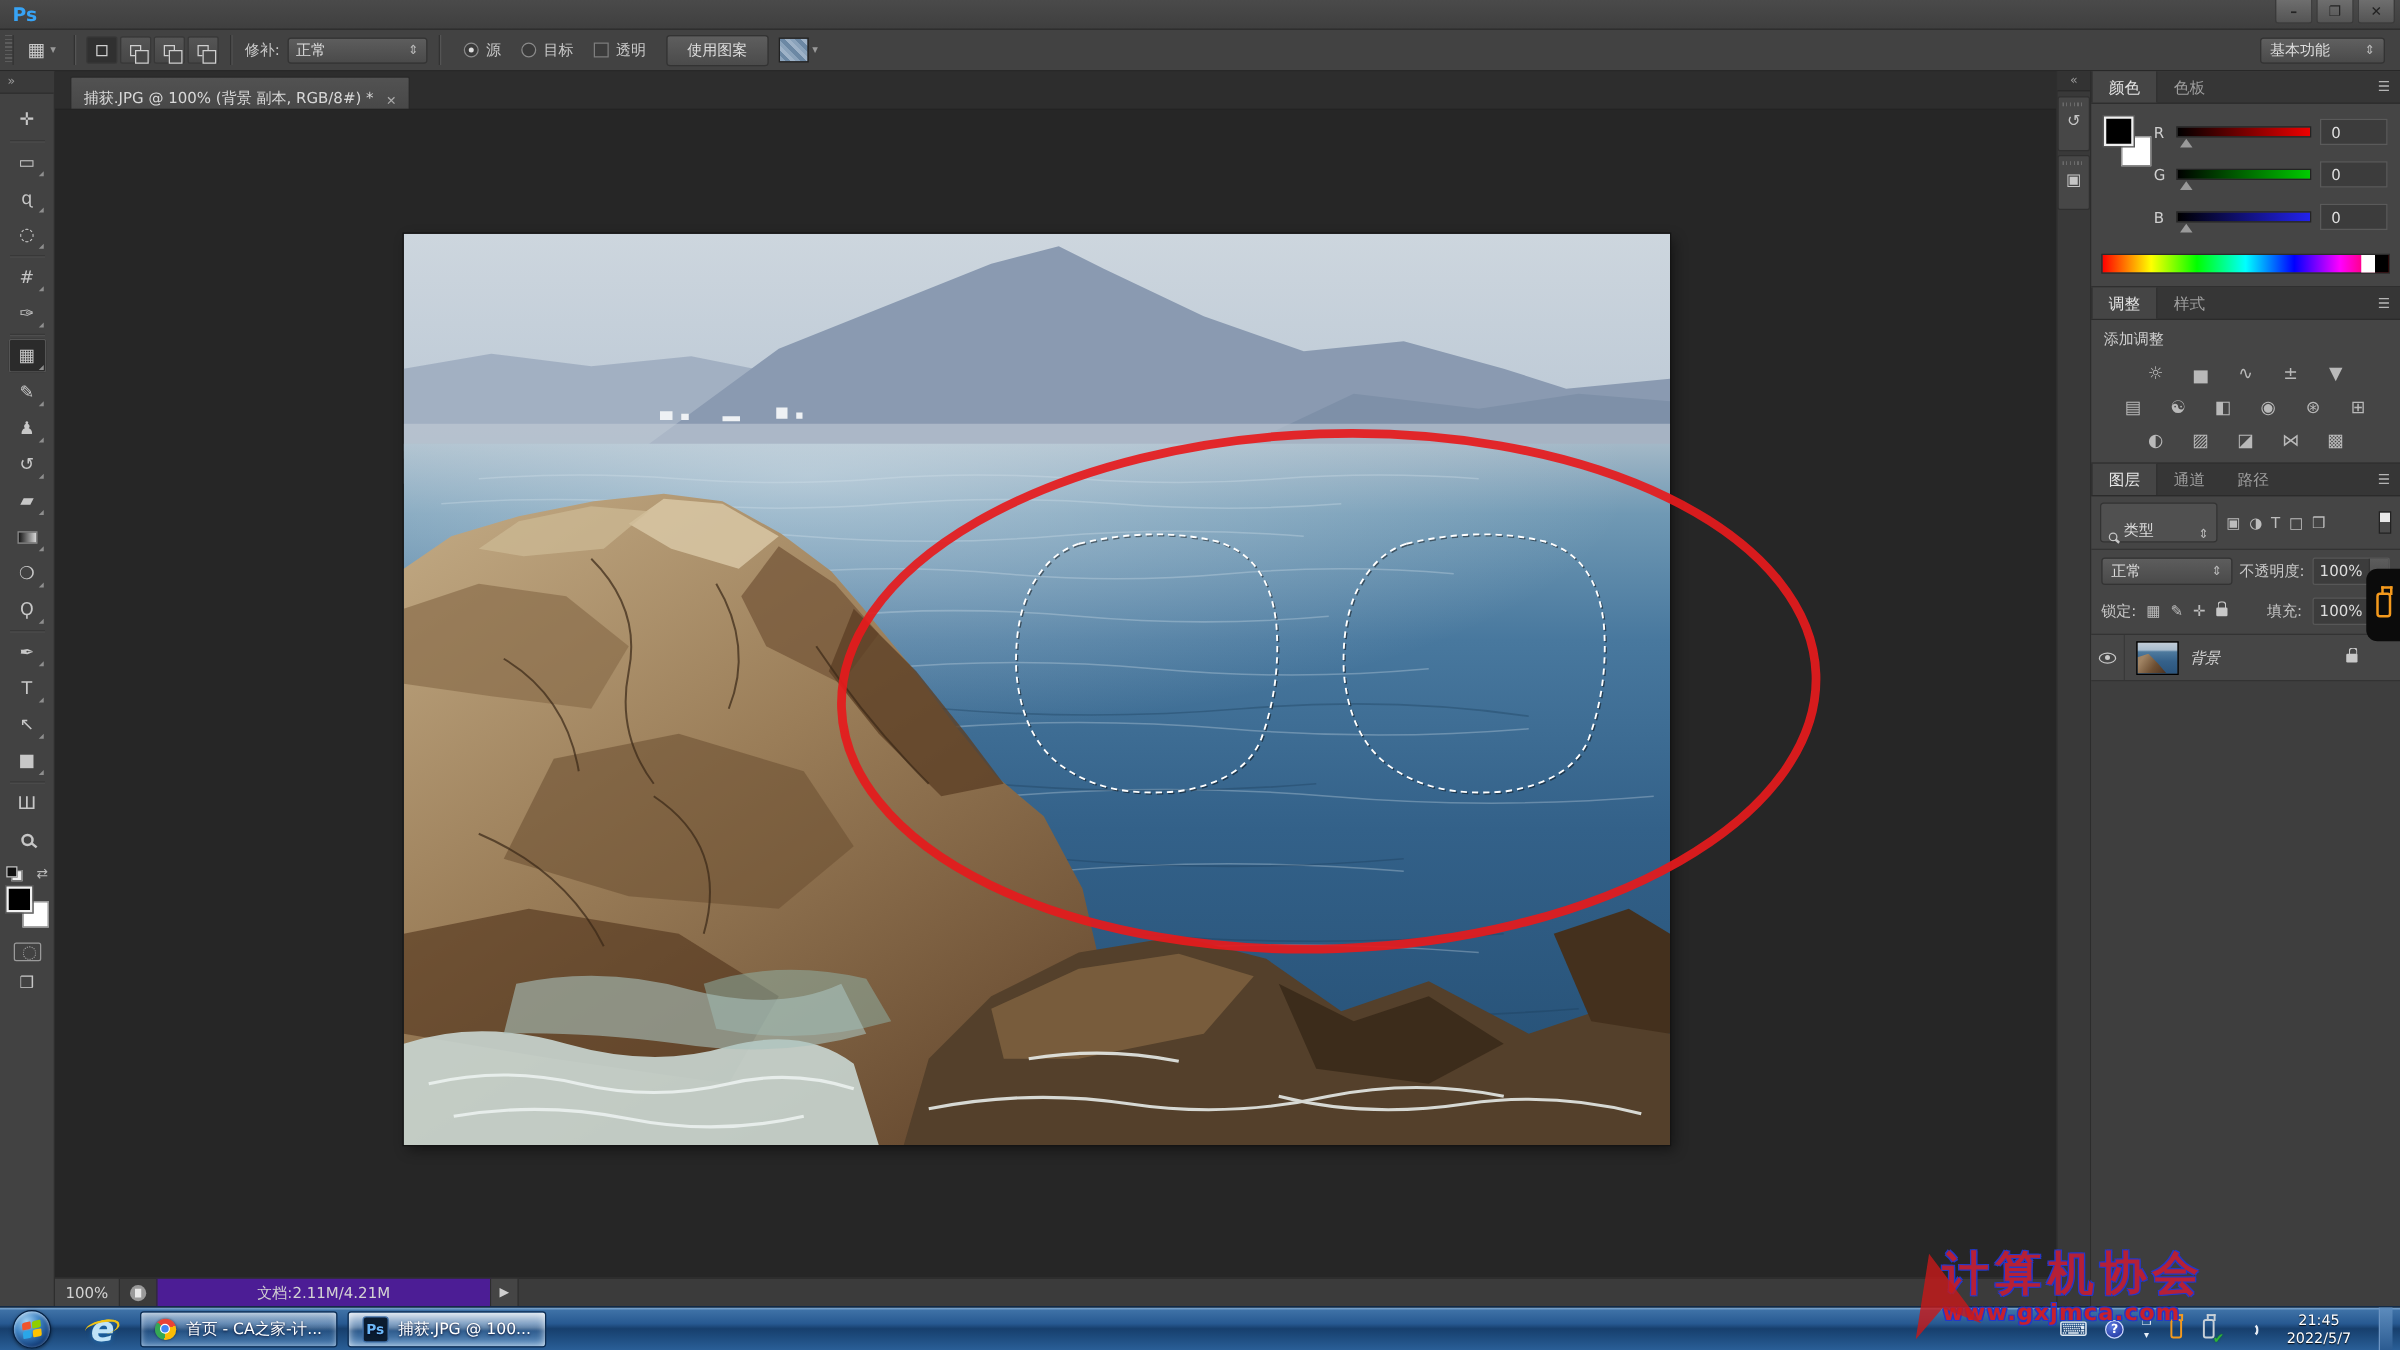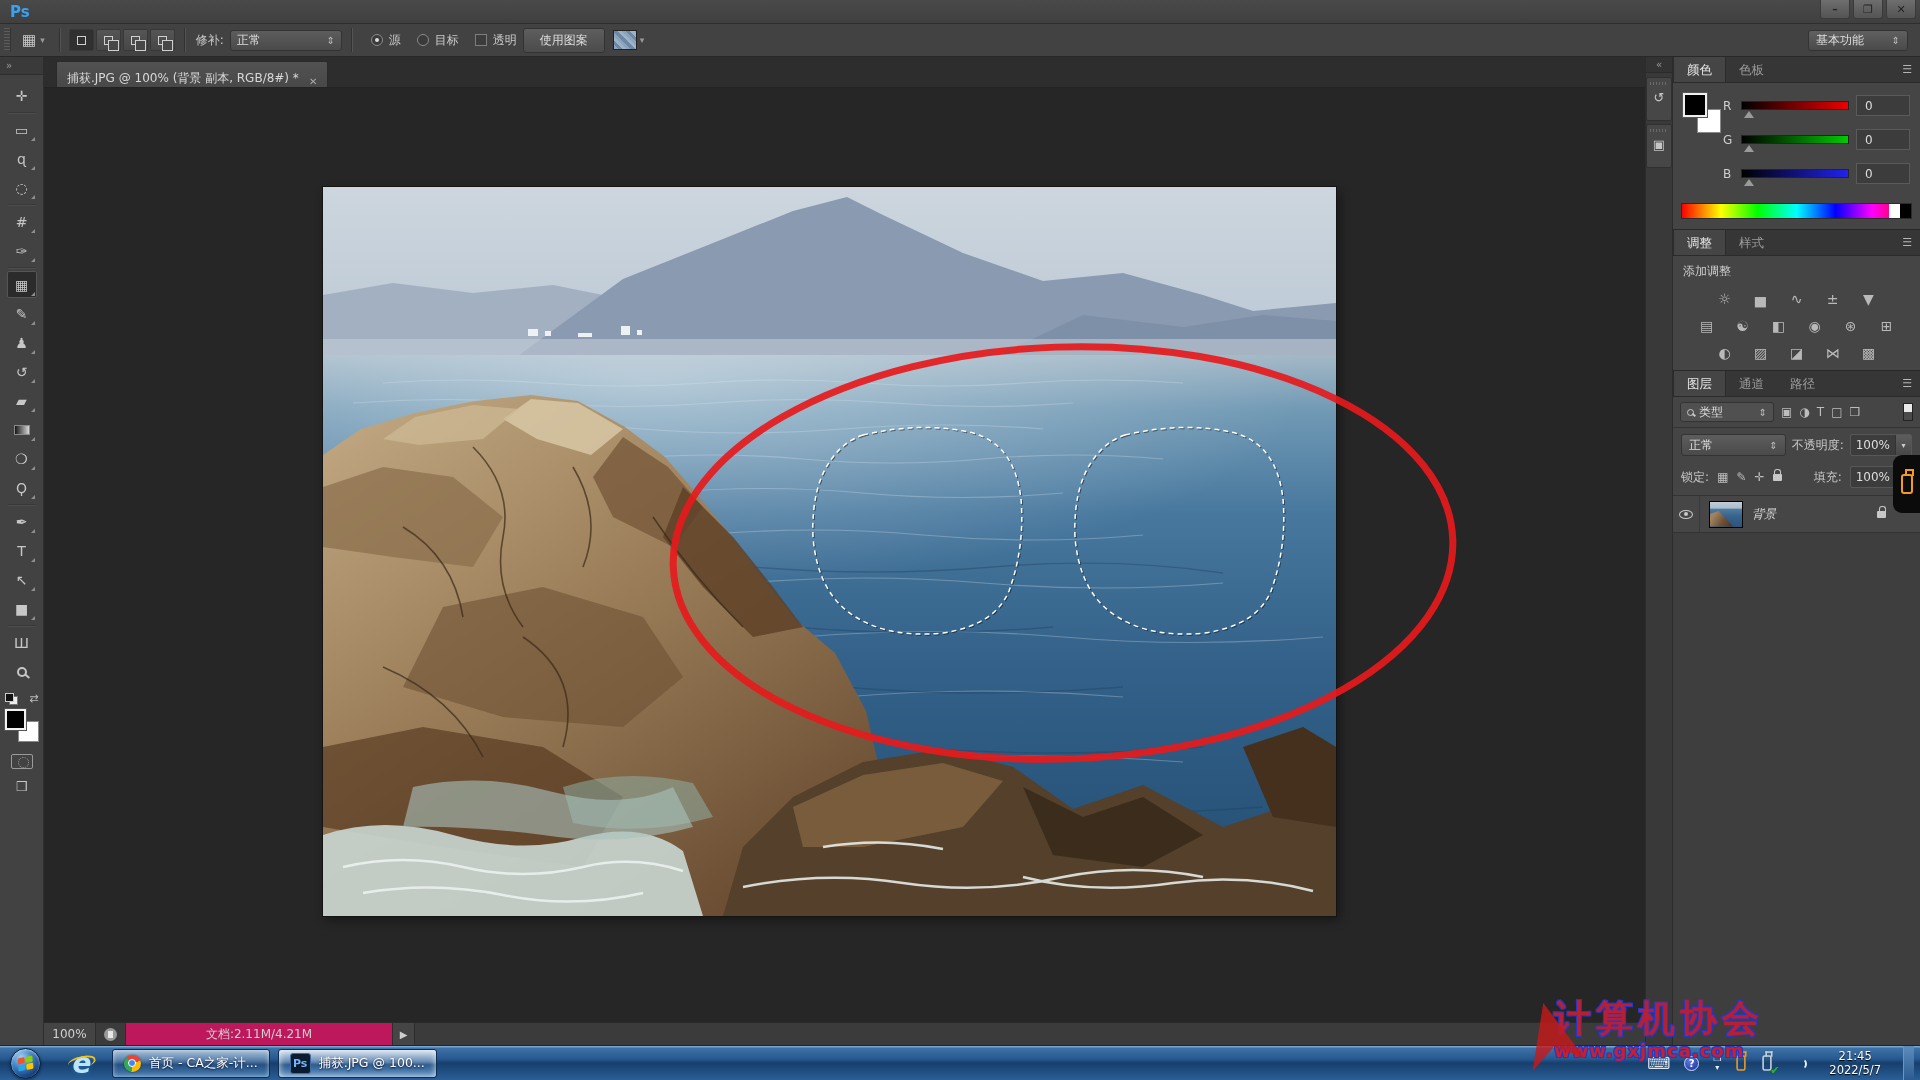--- a/index.html
+++ b/index.html
@@ -25,21 +25,21 @@
   .modebtn{width:25px;height:22px;background:linear-gradient(#555,#474747);border:1px solid #383838;border-radius:2px;display:flex;align-items:center;justify-content:center;position:relative}
   .modebtn.on{background:#303030}
   .sq{width:9px;height:9px;border:1px solid #cfcfcf;display:inline-block;position:relative}
   .sq.dbl::after{content:'';position:absolute;left:3px;top:3px;width:9px;height:9px;border:1px solid #cfcfcf;background:#474747}
   .lbl{color:#c9c9c9;margin:0 6px 0 2px;white-space:nowrap}
   .psselect{display:flex;align-items:center;justify-content:space-between;width:112px;height:21px;background:linear-gradient(#5d5d5d,#4a4a4a);border:1px solid #333;border-radius:3px;padding:0 6px;color:#ddd}
   .stepper{font-size:10px;color:#bbb}
   .radio{width:12px;height:12px;border:1px solid #8a8a8a;border-radius:50%;background:#3a3a3a;display:inline-block;margin:0 4px 0 10px;position:relative}
   .radio.on::after{content:'';position:absolute;left:3px;top:3px;width:4px;height:4px;border-radius:50%;background:#ddd}
   .checkbox{width:12px;height:12px;border:1px solid #7e7e7e;background:#3c3c3c;display:inline-block;margin:0 4px 0 10px}
-  .btn{padding:3px 16px;background:linear-gradient(#5e5e5e,#4b4b4b);border:1px solid #333;border-radius:3px;color:#ddd;font-size:12px;font-family:inherit}
+  .btn{margin-left:10px;padding:3px 16px;background:linear-gradient(#5e5e5e,#4b4b4b);border:1px solid #333;border-radius:3px;color:#ddd;font-size:12px;font-family:inherit}
   .patternchip{display:flex;align-items:center;margin-left:8px}
   .chip{width:24px;height:20px;border:1px solid #222;background:repeating-linear-gradient(45deg,#8ba3bb 0 3px,#6c88a4 3px 6px,#9eb2c7 6px 9px)}
   .patternchip .dd{margin-left:3px}
   .workspace{margin-left:auto;margin-right:12px;display:flex;align-items:center;justify-content:space-between;width:100px;height:21px;background:linear-gradient(#606060,#4a4a4a);border:1px solid #333;border-radius:3px;padding:0 7px;color:#ddd}
 
   
   .toolstrip{position:absolute;left:0;top:57px;width:44px;height:988px;background:#424242;border-right:1px solid #2e2e2e;display:flex;flex-direction:column;align-items:center}
   .tshead{width:100%;height:18px;color:#9a9a9a;font-size:10px;padding-left:6px;line-height:18px;background:#3a3a3a;border-bottom:1px solid #2e2e2e;margin-bottom:6px}
   .tool{width:30px;height:27px;margin:1px 0;display:flex;align-items:center;justify-content:center;color:#c7c7c7;font-size:14px;position:relative;border-radius:2px}
   .tool.sel{background:#2b2b2b;box-shadow:inset 0 0 0 1px #555}
@@ -68,21 +68,21 @@
   
   .canvas{position:absolute;left:44px;top:88px;width:1604px;height:934px;background:#262626;overflow:hidden}
   .photo{position:absolute;left:279px;top:99px;width:1013px;height:729px;box-shadow:0 0 0 1px #141414, 3px 4px 10px rgba(0,0,0,.45)}
   .photo svg.annot{position:absolute;left:0;top:0;pointer-events:none}
 
   
   .statusbar{position:absolute;left:44px;top:1022px;width:1604px;height:23px;background:#3b3b3b;border-top:1px solid #2a2a2a;display:flex;align-items:center;color:#d2d2d2}
   .zoomval{width:52px;text-align:center;background:#444;height:100%;line-height:22px;border-right:1px solid #2d2d2d}
   .sicon{width:13px;height:13px;border-radius:50%;background:#9a9a9a;margin:0 8px;position:relative}
   .sicon::after{content:'';position:absolute;left:4px;top:3px;width:5px;height:7px;background:#e8e8e8}
-  .docinfo{width:268px;height:100%;background:#be185d;border-left:1px solid #2d2d2d;border-right:1px solid #2d2d2d;display:flex;align-items:center;justify-content:center}
+  .docinfo{width:268px;height:100%;background:#4c1d95;border-left:1px solid #2d2d2d;border-right:1px solid #2d2d2d;display:flex;align-items:center;justify-content:center}
   .sarrow{width:22px;height:100%;background:#454545;border-right:1px solid #2d2d2d;display:flex;align-items:center;justify-content:center;color:#cfcfcf;font-size:10px}
 
   
   .dockstrip{position:absolute;left:1645px;top:57px;width:28px;height:988px;background:#393939;border-left:1px solid #2c2c2c;border-right:1px solid #2c2c2c;display:flex;flex-direction:column;align-items:center}
   .dockhead{width:100%;height:16px;color:#9a9a9a;font-size:10px;text-align:center;line-height:16px;background:#333;border-bottom:1px solid #2a2a2a;margin-bottom:4px}
   .dockbtn{width:26px;height:44px;background:#474747;border:1px solid #303030;border-radius:2px;margin-bottom:3px;display:flex;flex-direction:column;align-items:center;padding-top:4px;gap:5px}
   .gripdots{width:18px;height:3px;background:repeating-linear-gradient(90deg,#6a6a6a 0 1px,transparent 1px 3px)}
   .dockbtn .g{color:#c5c5c5;font-size:13px}
 
   
@@ -105,21 +105,21 @@
   .tr-b{background:linear-gradient(90deg,#000,#22e)}
   .track::after{content:'';position:absolute;left:2px;bottom:-9px;border:5px solid transparent;border-bottom:7px solid #9a9a9a}
   .cval{width:54px;height:21px;background:#3c3c3c;border:1px solid #5a5a5a;color:#ddd;display:flex;align-items:center;padding-left:8px}
   .spectrum{height:16px;margin:4px 8px 10px 8px;border:1px solid #2b2b2b;background:linear-gradient(90deg,#f00,#ff0 17%,#0f0 33%,#0ff 50%,#00f 67%,#f0f 83%,#f00);position:relative}
   .specwhite{position:absolute;right:11px;top:0;width:11px;height:100%;background:#fff}
   .specblack{position:absolute;right:0;top:0;width:11px;height:100%;background:#000}
   .addlbl{padding:7px 10px 2px 10px;color:#cfcfcf}
   .adjrow{display:flex;justify-content:center;gap:11px;margin:7px 0}
   .adjicon{width:25px;height:20px;display:flex;align-items:center;justify-content:center;color:#b9b9b9;font-size:14px}
   .flt{display:flex;align-items:center;gap:7px;padding:5px 7px;border-bottom:1px solid #333}
-  .fselect{display:flex;align-items:center;gap:5px;width:94px;height:20px;background:#505050;border:1px solid #333;border-radius:3px;padding:0 6px;color:#ddd}
+  .fselect{display:flex;align-items:flex-end;gap:5px;width:94px;height:32px;background:#505050;border:1px solid #333;border-radius:3px;padding:0 6px;color:#ddd}
   .fselect .stepper{margin-left:auto}
   .mag.sm{width:7px;height:7px;border-width:1.5px}
   .mag.sm::after{width:4px;height:1.5px;right:-3px;bottom:-1px}
   .flticon{color:#bdbdbd;font-size:12px}
   .ftoggle{margin-left:auto;width:10px;height:18px;border:1px solid #222;background:linear-gradient(#e9e9e9 0 50%,#4a4a4a 50% 100%)}
   .blendrow{display:flex;align-items:center;gap:6px;padding:6px 8px}
   .bselect{display:flex;align-items:center;justify-content:space-between;width:130px;height:22px;background:linear-gradient(#5d5d5d,#4a4a4a);border:1px solid #333;border-radius:3px;padding:0 7px;color:#ddd}
   .plabel{color:#c9c9c9;white-space:nowrap}
   .combo{display:flex;align-items:center;height:22px;background:#3c3c3c;border:1px solid #575757;border-radius:2px}
   .combo .val{padding:0 5px;min-width:38px;text-align:right;color:#ddd}

